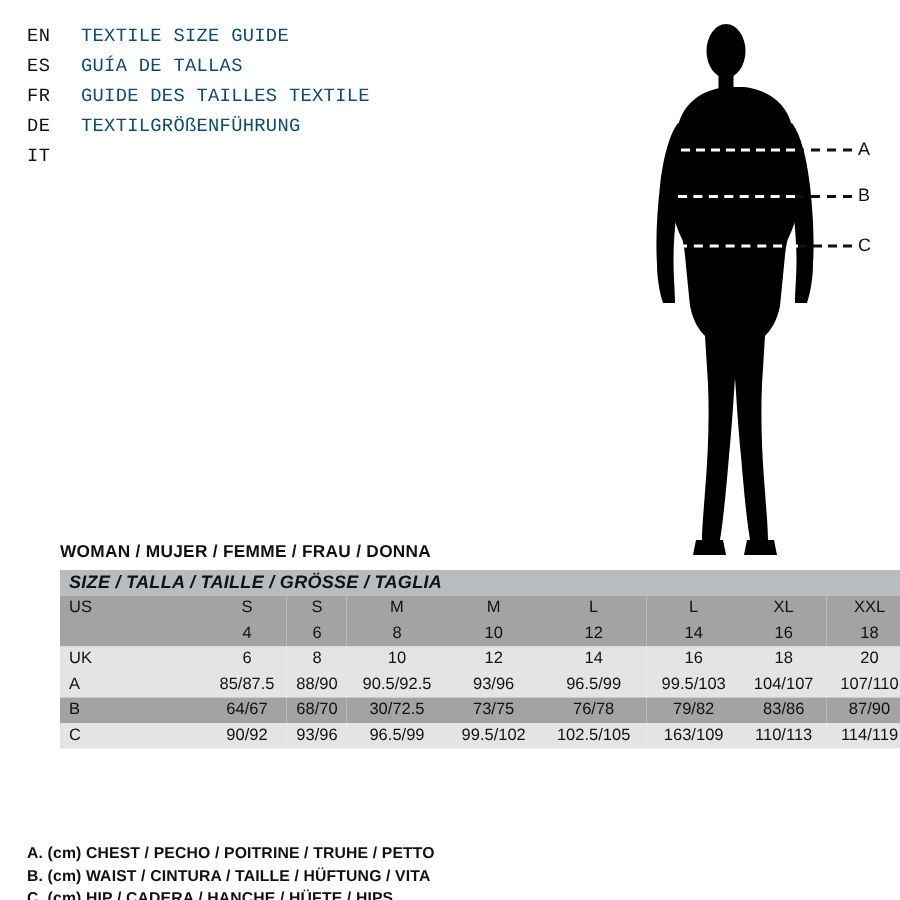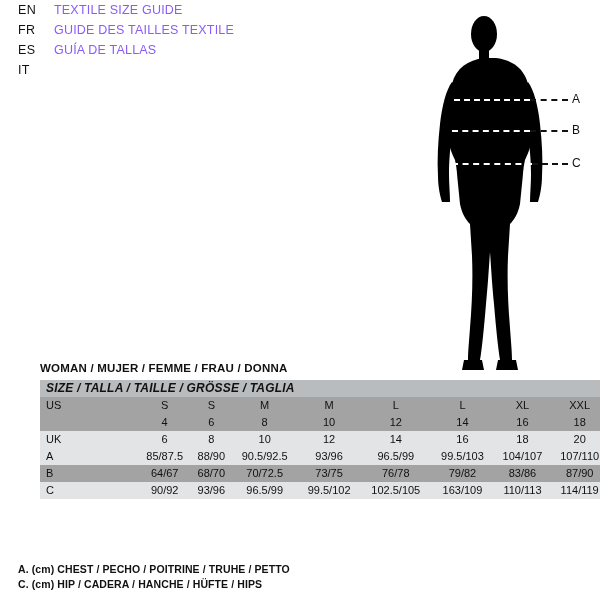--- a/index.html
+++ b/index.html
@@ -18,40 +18,41 @@
   .page {
     position: relative;
     width: 600px;
     height: 600px;
     box-sizing: border-box;
   }
 
   
   .lang-block {
     position: absolute;
-    top: 0;
+    top: 14px;
     left: 18px;
     width: 380px;
+    font-family: Liberation Mono, monospace;
   }
   .lang-row {
     display: flex;
     align-items: baseline;
     height: 20px;
     line-height: 20px;
   }
   .lang-code {
     width: 36px;
     font-size: 12.5px;
     letter-spacing: 0.3px;
     color: #111;
   }
   .lang-text {
     font-size: 12.5px;
     letter-spacing: 0.2px;
-    color: #8b5cf6;
+    color: #0c4a6e;
   }
 
   
   .figure-wrap {
     position: absolute;
     top: 8px;
     left: 400px;
     width: 200px;
     height: 365px;
   }
@@ -146,26 +147,30 @@
 <body>
 
 <div class="page">
 
   <div class="lang-block">
     <div class="lang-row">
       <span class="lang-code">EN</span>
       <span class="lang-text">TEXTILE SIZE GUIDE</span>
     </div>
     <div class="lang-row">
+      <span class="lang-code">ES</span>
+      <span class="lang-text">GUÍA DE TALLAS</span>
+    </div>
+    <div class="lang-row">
       <span class="lang-code">FR</span>
       <span class="lang-text">GUIDE DES TAILLES TEXTILE</span>
     </div>
     <div class="lang-row">
-      <span class="lang-code">ES</span>
-      <span class="lang-text">GUÍA DE TALLAS</span>
+      <span class="lang-code">DE</span>
+      <span class="lang-text">TEXTILGRÖßENFÜHRUNG</span>
     </div>
     <div class="lang-row">
       <span class="lang-code">IT</span>
     </div>
   </div>
 
   <div class="figure-wrap">
     <svg class="figure-svg" width="200" height="365" viewBox="0 0 200 365">
       <g fill="#000000">
 
@@ -289,21 +294,21 @@
           <td>96.5/99</td>
           <td>99.5/103</td>
           <td>104/107</td>
           <td>107/110</td>
         </tr>
 
         <tr class="plain">
           <td class="row-head">B</td>
           <td>64/67</td>
           <td>68/70</td>
-          <td>70/72.5</td>
+          <td>30/72.5</td>
           <td>73/75</td>
           <td>76/78</td>
           <td>79/82</td>
           <td>83/86</td>
           <td>87/90</td>
         </tr>
 
         <tr class="band">
           <td class="row-head">C</td>
           <td>90/92</td>
@@ -314,16 +319,17 @@
           <td>163/109</td>
           <td>110/113</td>
           <td>114/119</td>
         </tr>
       </tbody>
     </table>
   </div>
 
   <div class="legend">
     <div class="legend-row">A. (cm) CHEST / PECHO / POITRINE / TRUHE / PETTO</div>
+    <div class="legend-row">B. (cm) WAIST / CINTURA / TAILLE / HÜFTUNG / VITA</div>
     <div class="legend-row">C. (cm) HIP / CADERA / HANCHE / HÜFTE / HIPS</div>
   </div>
 
 </div>
 
 </body></html>

